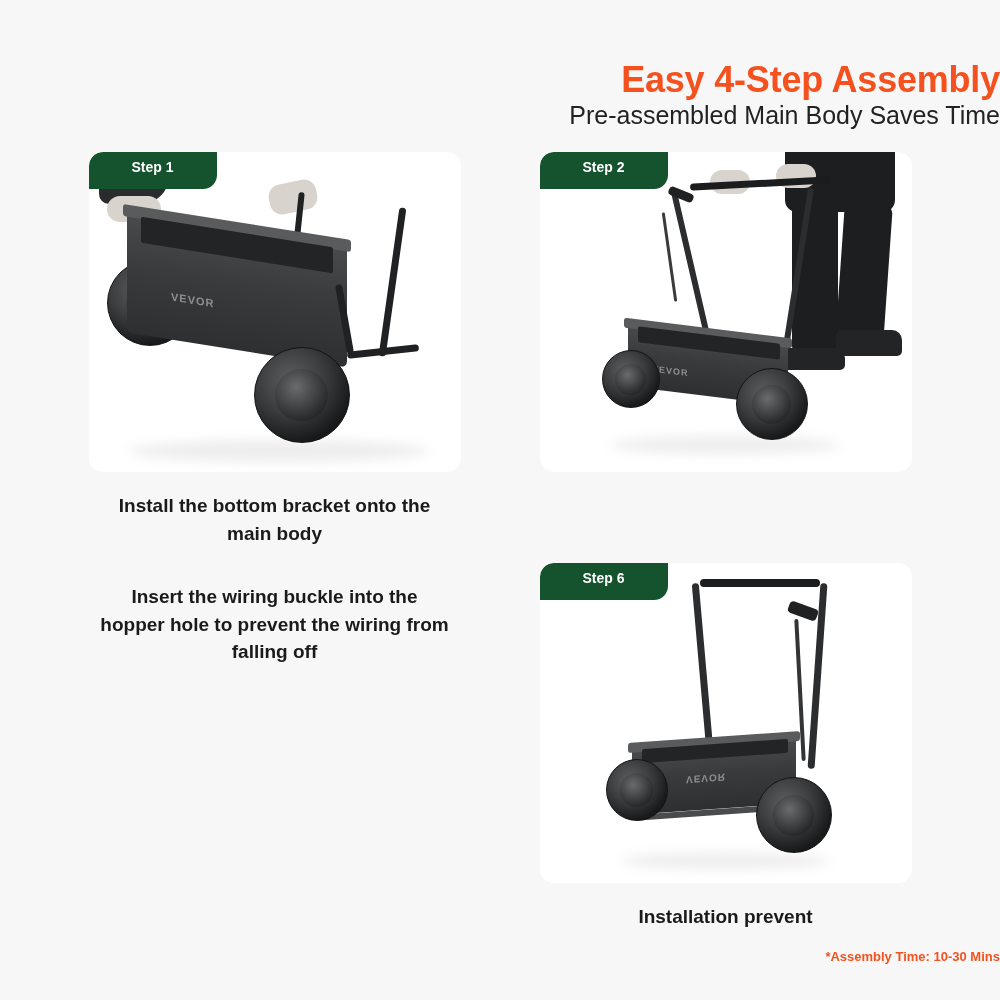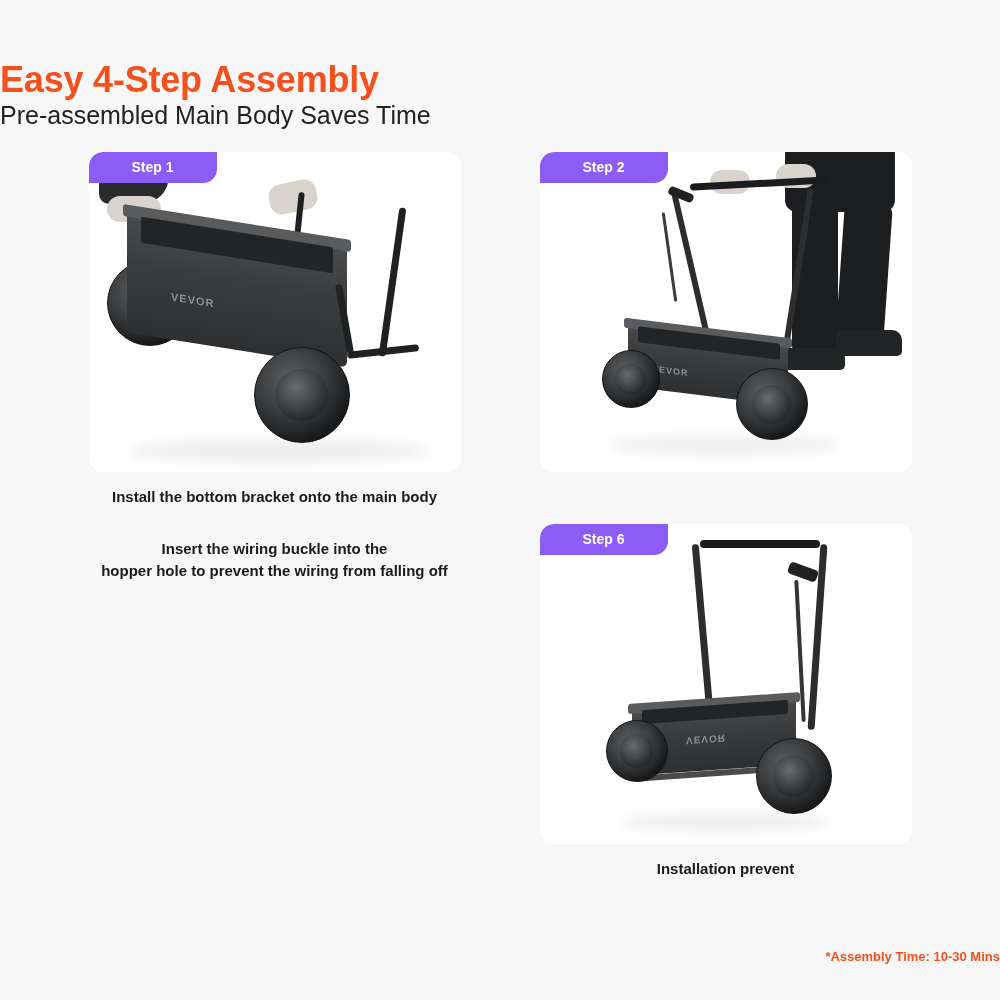--- a/index.html
+++ b/index.html
@@ -11,21 +11,21 @@
   }
   .page {
     position: relative;
     width: 1000px;
     height: 1000px;
     background: #f7f7f7;
     overflow: hidden;
   }
   .header {
     padding-top: 58px;
-    text-align: left;
+    text-align: right;
   }
   .title {
     font-size: 36px;
     font-weight: bold;
     color: #f4511e;
     letter-spacing: -0.2px;
     line-height: 1.2;
   }
   .subtitle {
     font-size: 25px;
@@ -50,34 +50,34 @@
     width: 372px;
     height: 320px;
     background: #ffffff;
     border-radius: 14px;
     overflow: hidden;
   }
   .badge {
     position: absolute;
     top: 0;
     left: 0;
-    background: #8b5cf6;
+    background: #14532d;
     color: #ffffff;
     font-size: 14px;
     font-weight: bold;
-    padding: 7px 0 8px;
+    padding: 7px 0 14px;
     width: 128px;
     text-align: center;
     border-radius: 14px 0 14px 0;
     z-index: 5;
   }
   .caption {
-    margin-top: 14px;
+    margin-top: 20px;
     text-align: center;
-    font-size: 15px;
+    font-size: 19px;
     font-weight: bold;
     color: #1a1a1a;
     line-height: 1.45;
     max-width: 360px;
   }
   .footnote {
     position: absolute;
     bottom: 36px;
     width: 100%;
     text-align: right;

